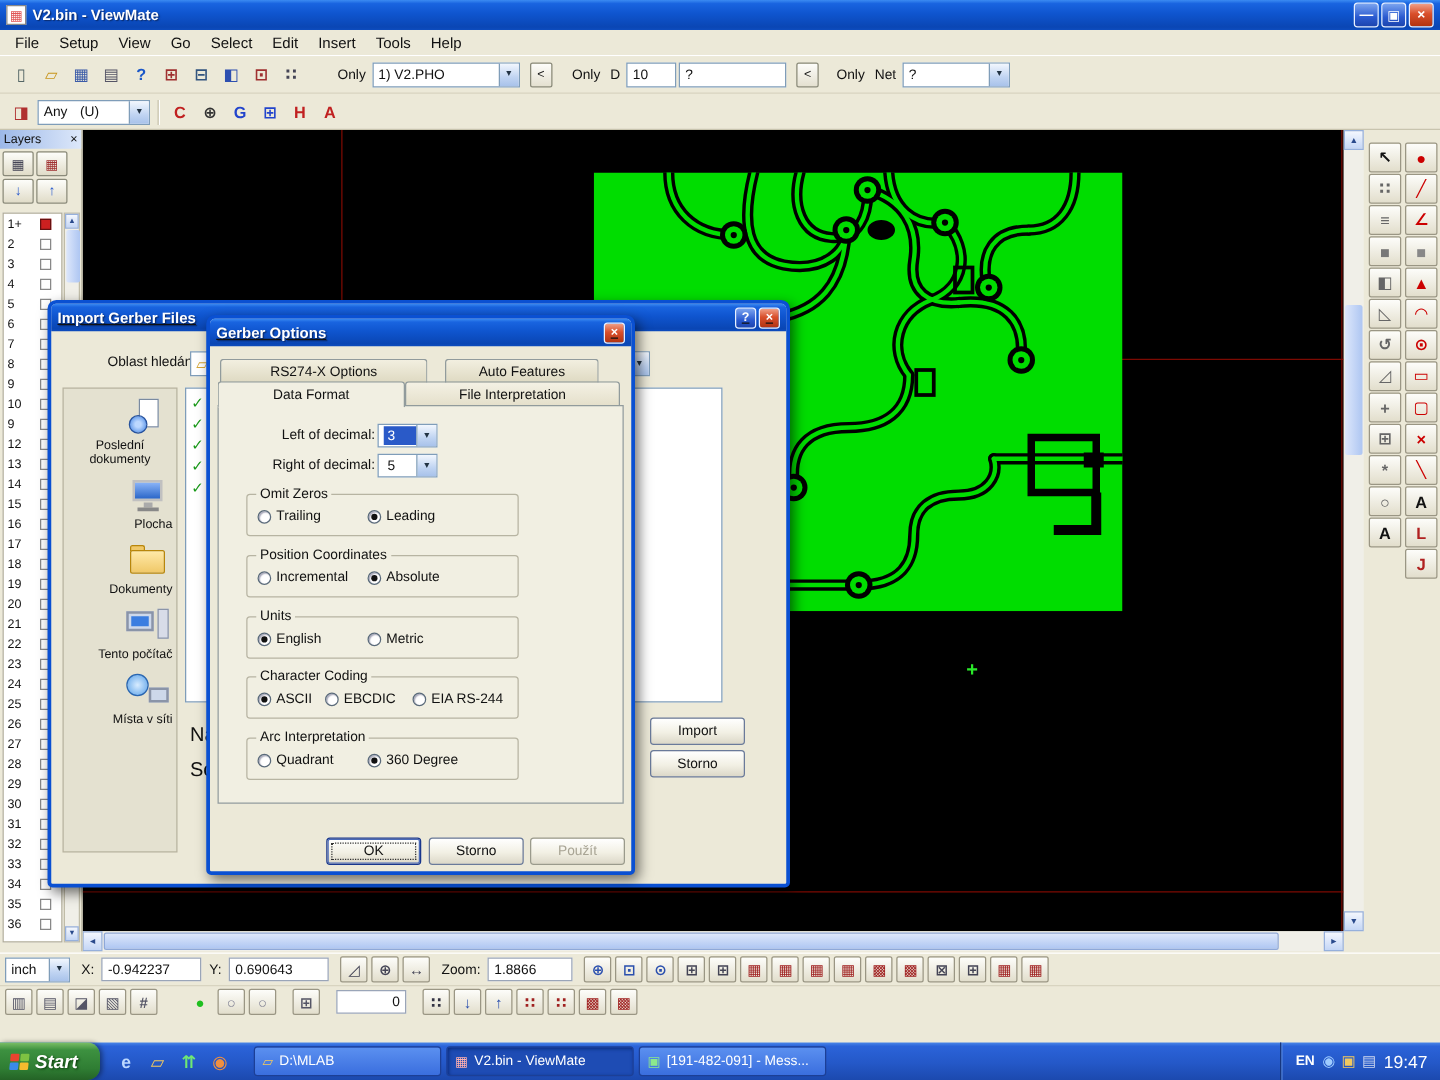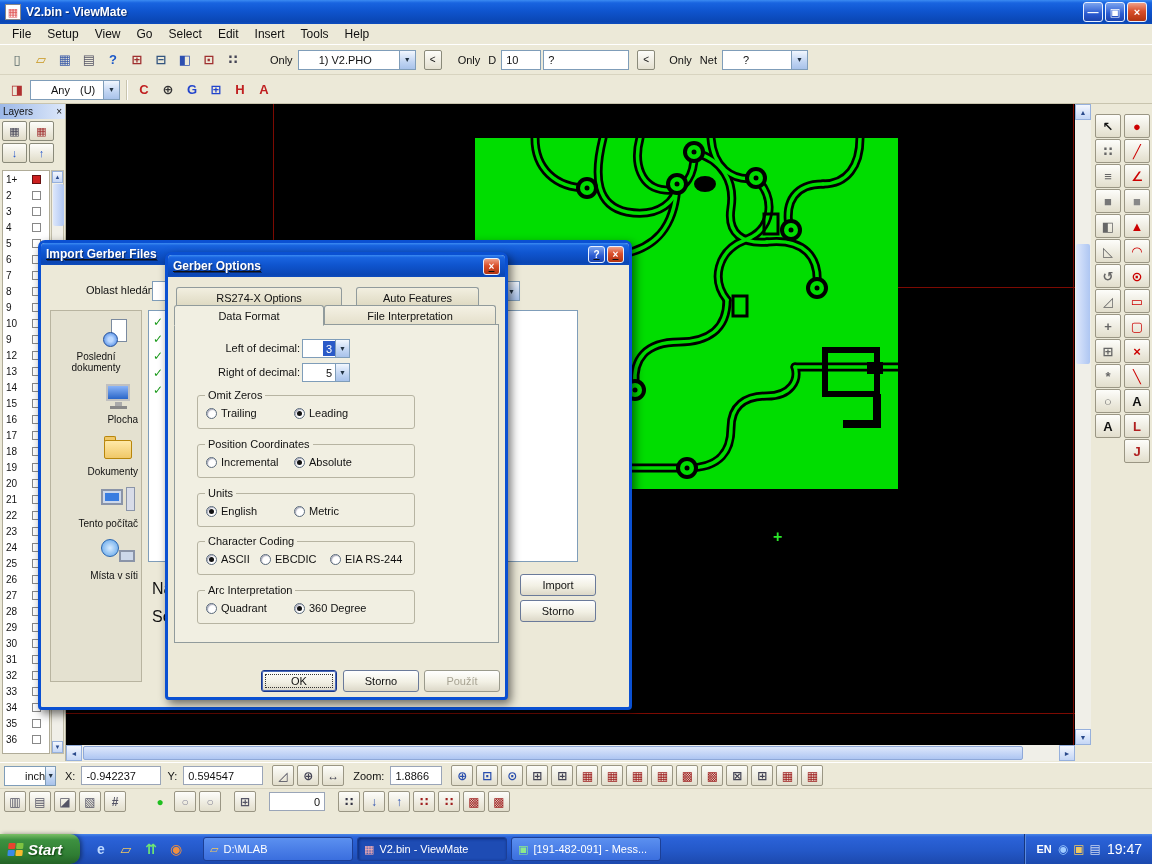--- a/index.html
+++ b/index.html
@@ -21,21 +21,21 @@
 
   
   .menubar{position:absolute;left:0;top:24px;width:1152px;height:21px;background:#ece9d8;display:flex;align-items:center;padding:0 4px;border-bottom:1px solid #fff;}
   .menu-item{padding:2px 8px;font-size:12px;}
   .toolbar{position:absolute;left:0;width:1152px;background:#ece9d8;display:flex;align-items:center;padding:0 6px;gap:2px;}
   .tb1{top:45px;height:30px;border-bottom:1px solid #d8d4c0;}
   .tb2{top:76px;height:28px;border-bottom:1px solid #c8c4ae;}
   .tbtn{width:22px;height:22px;display:flex;align-items:center;justify-content:center;font-size:13px;font-weight:bold;border:1px solid transparent;border-radius:2px;}
   .tsep{width:1px;height:20px;background:#c8c4ae;margin:0 4px;box-shadow:1px 0 0 #fff;}
   .tlabel{font-size:11px;margin:0 3px;}
-  .combo{background:#fff;border:1px solid #7f9db9;height:20px;display:flex;align-items:center;font-size:11px;padding-left:20px;}
+  .combo{background:#fff;border:1px solid #7f9db9;height:20px;display:flex;align-items:center;font-size:11px;padding-left:4px;}
   .carrow{margin-left:auto;width:16px;height:100%;border-left:1px solid #7f9db9;
     background:linear-gradient(#f2f7fe,#c0d4f2 60%,#a8c2ea);display:flex;align-items:center;justify-content:center;font-size:7px;color:#234;}
   .edit{background:#fff;border:1px solid #7f9db9;height:20px;display:flex;align-items:center;padding:0 4px;font-size:11px;}
   .smallbtn{width:18px;height:20px;background:linear-gradient(#fdfdfa,#e4e0d0);border:1px solid #8a8a7a;border-radius:2px;display:flex;align-items:center;justify-content:center;font-size:10px;}
 
   
   .layers{position:absolute;left:0;top:104px;width:66px;height:657px;background:#ece9d8;border-right:1px solid #b8b4a0;z-index:3;}
   .lp-title{height:15px;background:linear-gradient(90deg,#9cb8e8,#dde8fa);display:flex;align-items:center;padding:0 3px;font-size:10px;}
   .lp-close{margin-left:auto;font-size:10px;line-height:10px;}
   .lp-btns{display:flex;flex-wrap:wrap;width:56px;padding:2px;gap:2px;}
@@ -726,28 +726,28 @@
 </div>
 
 <div class="status1">
   <span class="combo" style="width:52px">
     <span>inch</span>
     <span class="carrow">▼</span>
   </span>
   <span class="tlabel ml6">X:</span>
   <span class="inset" style="width:80px">-0.942237</span>
   <span class="tlabel">Y:</span>
-  <span class="inset" style="width:80px">0.594547</span>
+  <span class="inset" style="width:80px">0.690643</span>
   <span style="display:flex;gap:3px;margin-left:6px">
       <span class="sicon" style="color: rgb(68, 68, 85);">◿</span>
       <span class="sicon" style="color: rgb(68, 68, 85);">⊕</span>
       <span class="sicon" style="color: rgb(68, 68, 85);">↔</span>
     </span>
   <span class="tlabel ml6">Zoom:</span>
-  <span class="inset" style="width:52px">1.8866</span>
+  <span class="inset" style="width:68px">1.8866</span>
   <span style="display:flex;gap:3px;margin-left:6px">
       <span class="sicon" style="color: rgb(42, 79, 174);">⊕</span>
       <span class="sicon" style="color: rgb(42, 79, 174);">⊡</span>
       <span class="sicon" style="color: rgb(42, 79, 174);">⊙</span>
       <span class="sicon" style="color: rgb(68, 68, 85);">⊞</span>
       <span class="sicon" style="color: rgb(68, 68, 85);">⊞</span>
       <span class="sicon" style="color: rgb(160, 32, 32);">▦</span>
       <span class="sicon" style="color: rgb(160, 32, 32);">▦</span>
       <span class="sicon" style="color: rgb(160, 32, 32);">▦</span>
       <span class="sicon" style="color: rgb(160, 32, 32);">▦</span>

